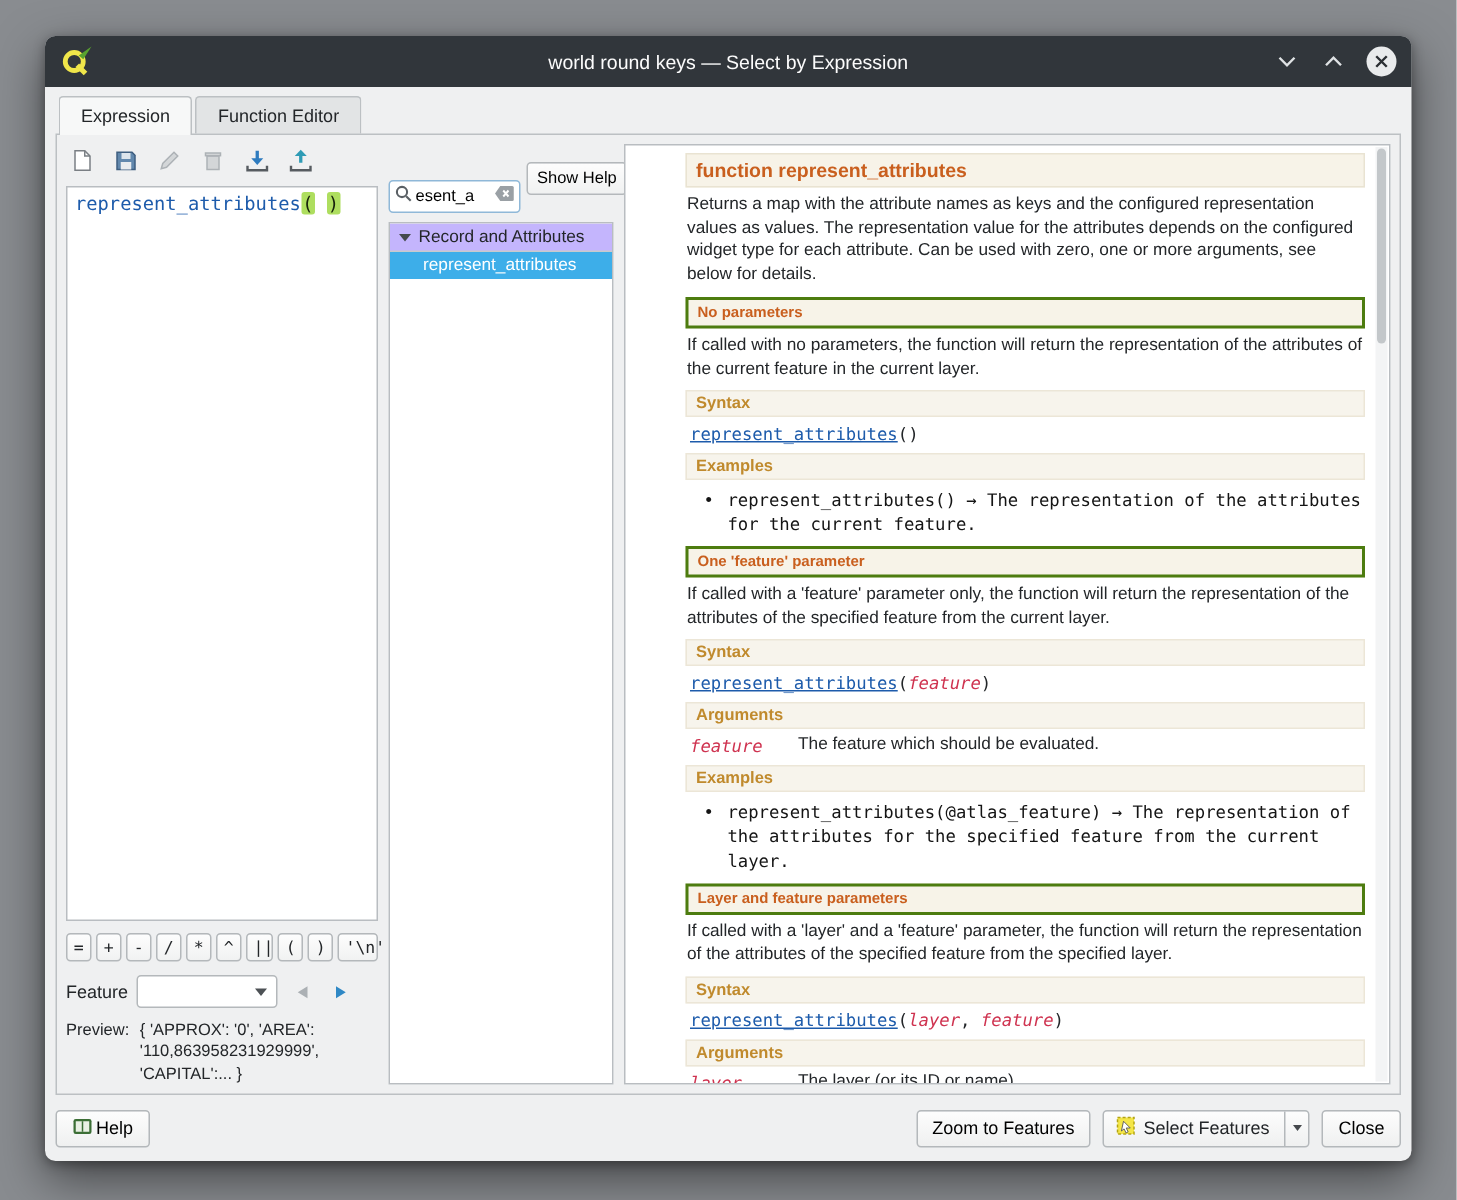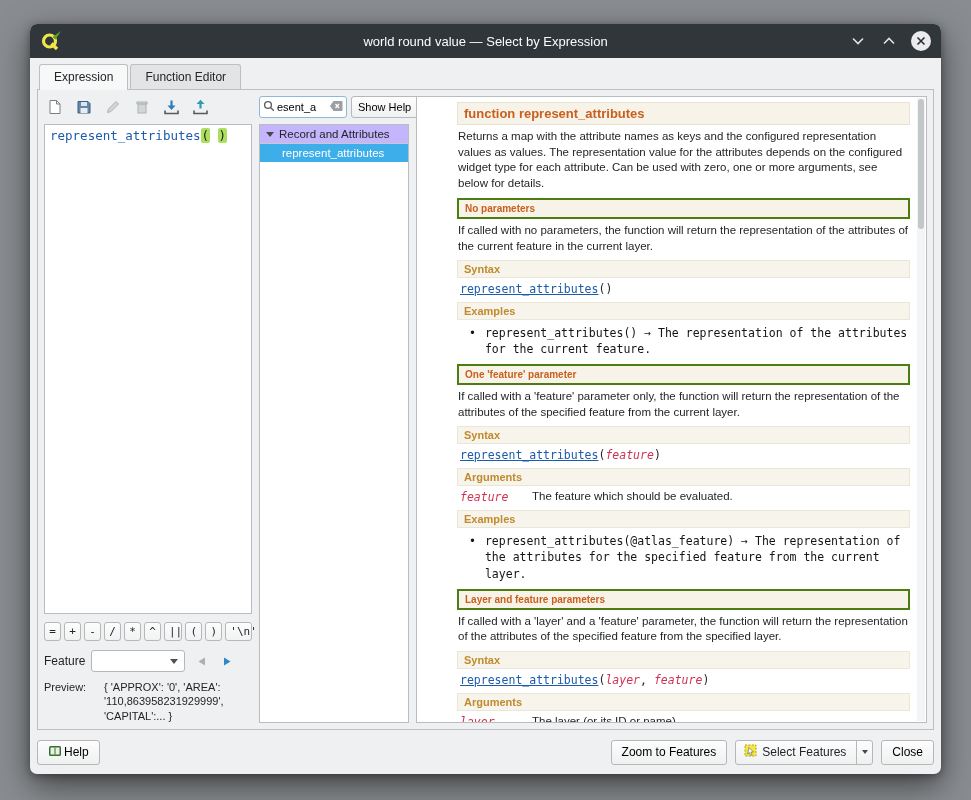--- a/index.html
+++ b/index.html
@@ -39,28 +39,28 @@
   .paren-hl { background:#aede5f; color:#17220c; border-radius:2px; padding:0 1px; }
   .ops-row { margin-top:8px; display:flex; gap:3px; flex-wrap:nowrap; }
   .op-btn { min-width:17px; height:19px; font-size:11px; border:1px solid #b4b8bb;
             background:linear-gradient(#fdfdfd,#f1f2f2); border-radius:3px; padding:0 4px;
             font-family:"DejaVu Sans Mono",monospace; cursor:pointer; color:#232629; }
   .feature-row { margin-top:9px; display:flex; align-items:center; gap:6px; font-size:12px; }
   .combo { width:94px; height:22px; background:#fff; border:1px solid #b4b8bb; border-radius:3px; position:relative; cursor:pointer; }
   .combo .arrow { position:absolute; right:6px; top:8px; width:0; height:0;
                   border-left:4px solid transparent; border-right:4px solid transparent; border-top:5px solid #4d5155; }
   .nav-btn { width:20px; height:20px; display:flex; align-items:center; justify-content:center; cursor:pointer; }
-  .preview-row { margin-top:8px; display:flex; gap:7px; font-size:11px; line-height:1.3;justify-content:space-between; }
+  .preview-row { margin-top:8px; display:flex; gap:7px; font-size:11px; line-height:1.3; }
   .preview-value { width:148px; word-wrap:break-word; }
 
   
   .mid-panel { width:150px; display:flex; flex-direction:column; flex:none; }
   .search-row { display:flex; gap:4px; align-items:center; }
   .search-box { flex:0 0 88px; height:22px; background:#fff; border:1px solid #8fb8d8; border-radius:3px;
-                display:flex; align-items:center; padding:0 3px; gap:2px; }
+                display:flex; align-items:center; padding:0 3px; gap:2px;margin-top:24px; }
   .search-input { border:none; outline:none; width:50px; font-size:11px; font-family:"Liberation Sans",sans-serif; background:transparent; }
   .show-help-btn { height:22px; font-size:11px; padding:0 6px; border:1px solid #b4b8bb;
                    background:linear-gradient(#fdfdfd,#f0f1f1); border-radius:3px; cursor:pointer; white-space:nowrap; }
   .tree { margin-top:6px; flex:1; background:#fff; border:1px solid #b9bdc1; font-size:11.5px; overflow:hidden; }
   .tree-group { display:flex; align-items:center; gap:5px; background:#c4b5fd; padding:3px 4px; cursor:pointer; border-bottom:1px solid #c7cacc; }
   .tree-group .tri { width:0; height:0; border-left:4px solid transparent; border-right:4px solid transparent; border-top:5px solid #45494d; margin-left:2px; }
   .tree-item { padding:3px 4px 3px 22px; cursor:pointer; }
   .tree-item.selected { background:#3daee9; color:#fff; }
 
   
@@ -99,21 +99,21 @@
 <div class="window">
 
   <div class="titlebar">
     <span class="logo">
       <svg width="22" height="22" viewBox="0 0 22 22">
         <circle cx="9.5" cy="11" r="6" fill="none" stroke="#f0e64a" stroke-width="3.2"></circle>
         <path d="M11.5 13.5 L17 19" stroke="#f0e64a" stroke-width="3.4"></path>
         <path d="M12.5 7 L21 1 L15.5 9.5 Z" fill="#59a32f"></path>
       </svg>
     </span>
-    <div class="title">world round value — Select by Expression</div>
+    <div class="title">world round keys — Select by Expression</div>
     <div class="win-controls">
       <span class="winbtn">
         <svg width="12" height="8">
             <path d="M1 1.5l5 5 5-5" fill="none" stroke="#dfe2e4" stroke-width="1.6"></path>
           </svg>
       </span>
       <span class="winbtn">
         <svg width="12" height="8">
             <path d="M1 6.5l5-5 5 5" fill="none" stroke="#dfe2e4" stroke-width="1.6"></path>
           </svg>

